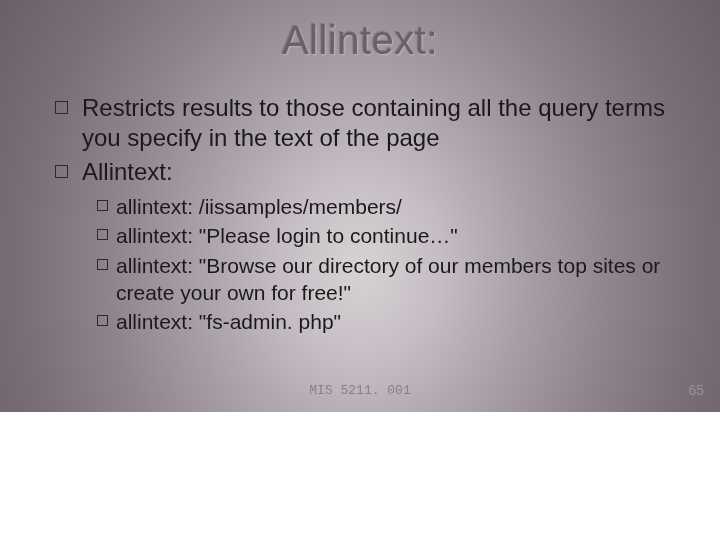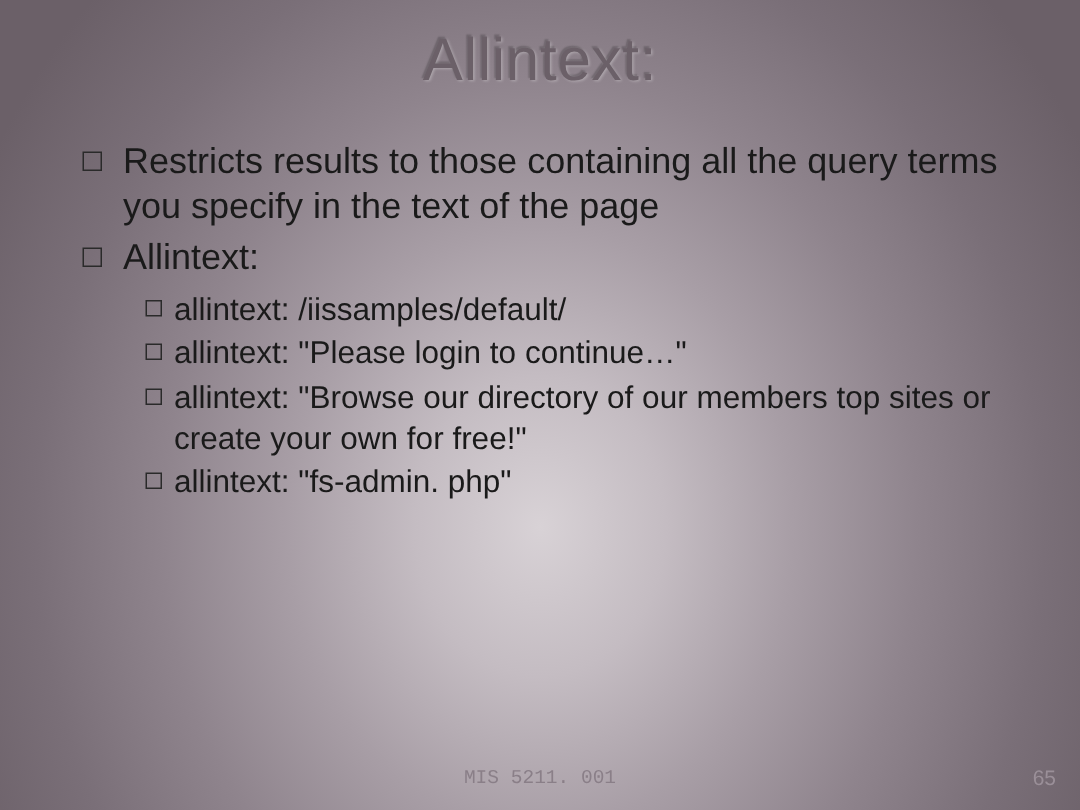--- a/index.html
+++ b/index.html
@@ -1,19 +1,19 @@
 <!DOCTYPE html>
 <html><head>
 <meta charset="utf-8">
 <style>
   * { margin: 0; padding: 0; box-sizing: border-box; }
   html, body { width: 720px; height: 540px; overflow: hidden; }
   .slide {
     width: 720px;
-    height: 540px;
+    height: 412px;
     background: radial-gradient(ellipse 420px 500px at 50% 65%,
       #d8d2d6 0%,
       #c4bcc2 20%,
       #a89ea6 40%,
       #8f848d 60%,
       #7a6f78 80%,
       #6b6068 100%);
     position: relative;
     font-family: Verdana, Geneva, sans-serif;
     color: #1a1a1a;
@@ -96,21 +96,21 @@
 
     <div class="bullet-row main">
       <span class="box-bullet"></span>
       <span class="bullet-text">Allintext:</span>
     </div>
 
     <div class="sub-section">
 
       <div class="bullet-row sub">
         <span class="box-bullet small"></span>
-        <span class="bullet-text">allintext: /iissamples/default/</span>
+        <span class="bullet-text">allintext: /iissamples/members/</span>
       </div>
 
       <div class="bullet-row sub">
         <span class="box-bullet small"></span>
         <span class="bullet-text">allintext: "Please login to continue…"</span>
       </div>
 
       <div class="bullet-row sub">
         <span class="box-bullet small"></span>
         <span class="bullet-text">allintext: "Browse our directory of our members top sites or create your own for free!"</span>

